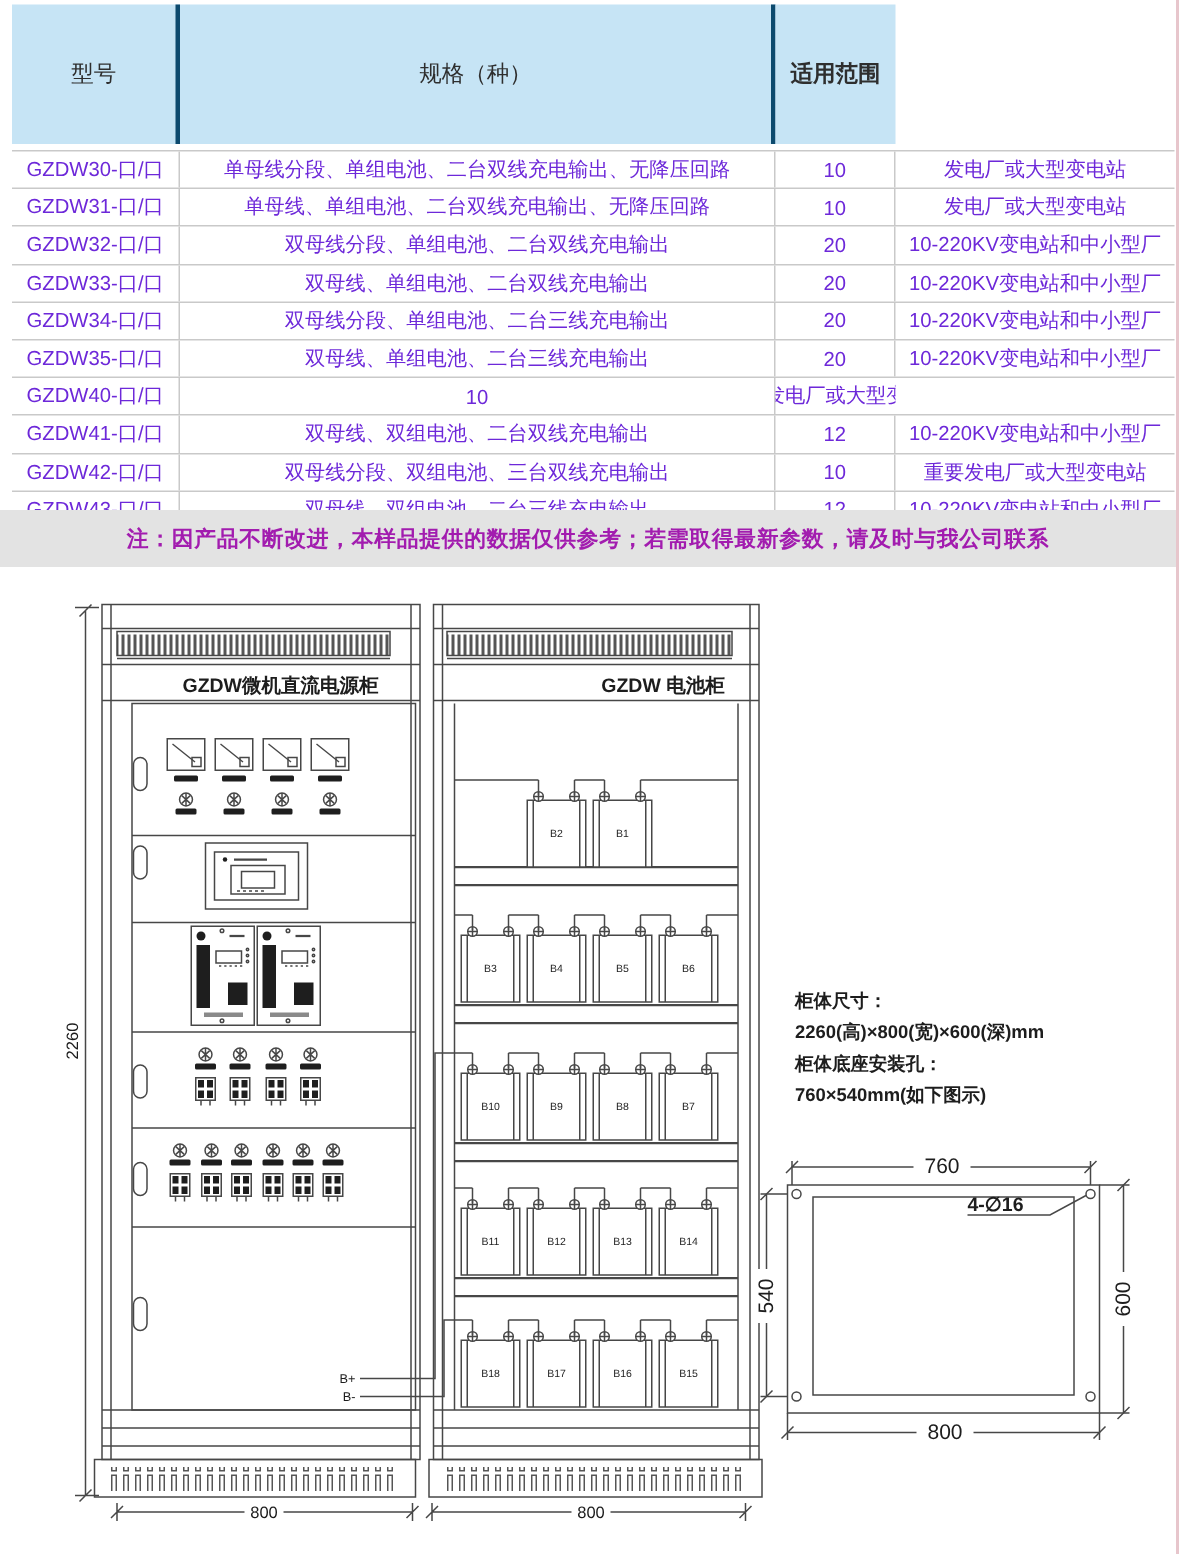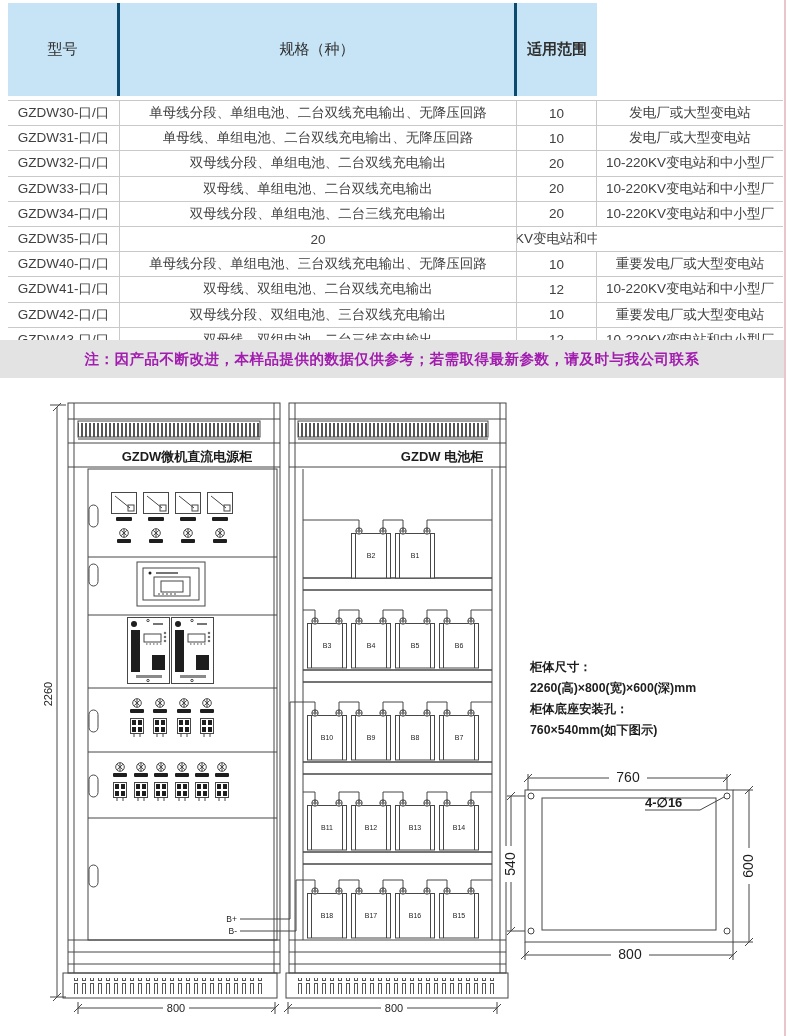--- a/index.html
+++ b/index.html
@@ -15,21 +15,21 @@
 
   
   .spec-table{position:absolute;left:8px;top:3px;width:775px;}
   .thead{display:grid;grid-template-columns:112px 397px 80px 186px;height:93px;}
   .th{background:var(--header-bg);display:flex;align-items:center;justify-content:center;
       font-size:15px;color:#2e2e2e;border-right:3px solid #0c4a6e;box-sizing:border-box;}
   .th:last-child{border-right:none;font-weight:bold;}
   .tbody{margin-top:4px;border-top:1px solid var(--tb);}
   .trow{display:grid;grid-template-columns:112px 397px 80px 186px;height:24.2px;
         border-bottom:1px solid var(--tb);}
-  .td{display:flex;align-items:center;justify-content:center;font-size:13.5px;color:#404040;
+  .td{display:flex;align-items:center;justify-content:center;font-size:13.5px;color:#6d28d9;
       border-right:1px solid var(--tb);box-sizing:border-box;white-space:nowrap;overflow:hidden;}
   .td:last-child{border-right:none;}
 
   
   .note-bar{position:absolute;left:0;top:340px;width:784px;height:38px;background:var(--note-bg);
             display:flex;align-items:center;justify-content:center;font-size:14.5px;
             font-weight:700;color:#a21caf;letter-spacing:.5px;}
 
   
   .drawing{position:absolute;left:0;top:390px;}
@@ -84,26 +84,26 @@
           <div class="td">10-220KV变电站和中小型厂</div>
         </div>
         <div class="trow">
           <div class="td">GZDW34-口/口</div>
           <div class="td">双母线分段、单组电池、二台三线充电输出</div>
           <div class="td">20</div>
           <div class="td">10-220KV变电站和中小型厂</div>
         </div>
         <div class="trow">
           <div class="td">GZDW35-口/口</div>
+          <div class="td">双母线、单组电池、二台三线充电输出</div>
           <div class="td">20</div>
           <div class="td">10-220KV变电站和中小型厂</div>
         </div>
         <div class="trow">
           <div class="td">GZDW40-口/口</div>
-          <div class="td">单母线分段、单组电池、三台双线充电输出、无降压回路</div>
           <div class="td">10</div>
           <div class="td">重要发电厂或大型变电站</div>
         </div>
         <div class="trow">
           <div class="td">GZDW41-口/口</div>
           <div class="td">双母线、双组电池、二台双线充电输出</div>
           <div class="td">12</div>
           <div class="td">10-220KV变电站和中小型厂</div>
         </div>
         <div class="trow">

